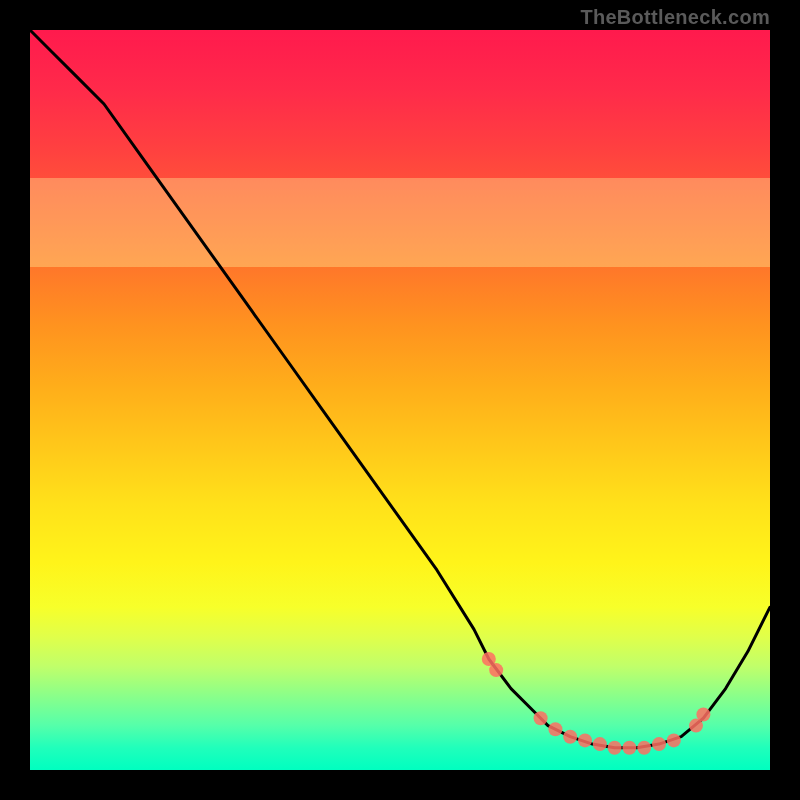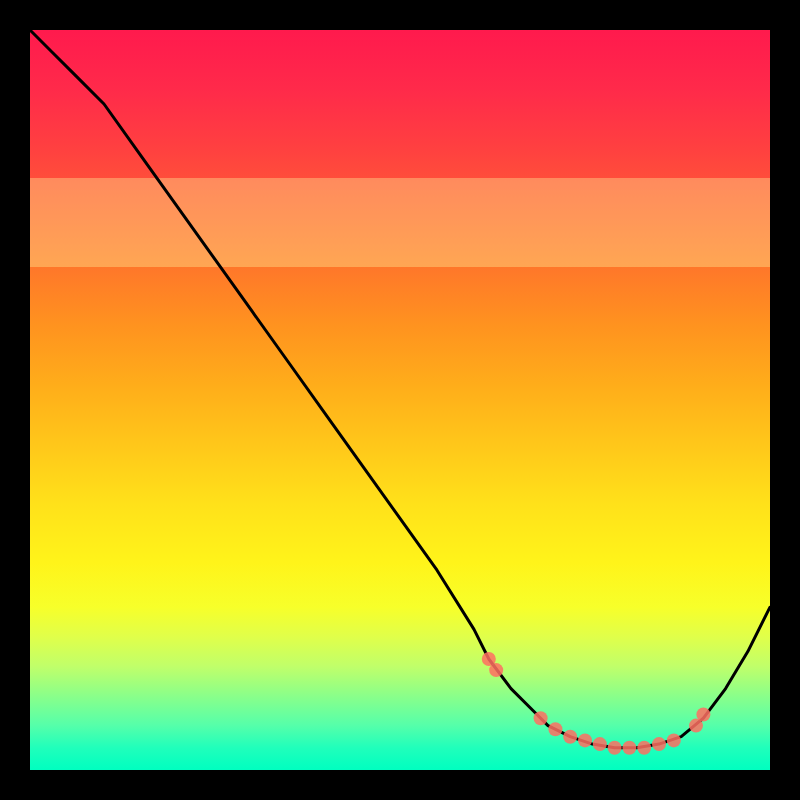--- a/index.html
+++ b/index.html
@@ -57,20 +57,21 @@
     position: absolute;
     left: 0;
     width: 100%;
     background: rgba(255,255,160,0.35);
   }
 </style>
 </head>
 <body>
 
 <div class="frame">
+  <div class="attribution">TheBottleneck.com</div>
   <div class="plot-area">
     <div class="yellow-band" id="yband" style="top: 20%; height: 12%;"></div>
     <svg class="curve" viewBox="0 0 740 740" preserveAspectRatio="none">
       <path id="curvePath" fill="none" stroke="#000" stroke-width="3" stroke-linejoin="round" stroke-linecap="round" d="M0.0 0.0 L22.2 22.2 L44.4 44.4 L74.0 74.0 L111.0 125.8 L148.0 177.6 L185.0 229.4 L222.0 281.2 L259.0 333.0 L296.0 384.8 L333.0 436.6 L370.0 488.4 L407.0 540.2 L444.0 599.4 L458.8 629.0 L481.0 658.6 L503.2 680.8 L518.0 695.6 L540.2 706.7 L562.4 714.1 L584.6 717.8 L606.8 717.8 L629.0 714.1 L651.2 706.7 L673.4 688.2 L695.6 658.6 L717.8 621.6 L740.0 577.2 "></path>
       <g id="markers">
           <circle cx="458.8" cy="629.0" r="7" fill="#ff6f61" fill-opacity="0.85"></circle>
           <circle cx="466.2" cy="640.1" r="7" fill="#ff6f61" fill-opacity="0.85"></circle>
           <circle cx="510.6" cy="688.2" r="7" fill="#ff6f61" fill-opacity="0.85"></circle>
           <circle cx="525.4" cy="699.3" r="7" fill="#ff6f61" fill-opacity="0.85"></circle>
           <circle cx="540.2" cy="706.7" r="7" fill="#ff6f61" fill-opacity="0.85"></circle>

